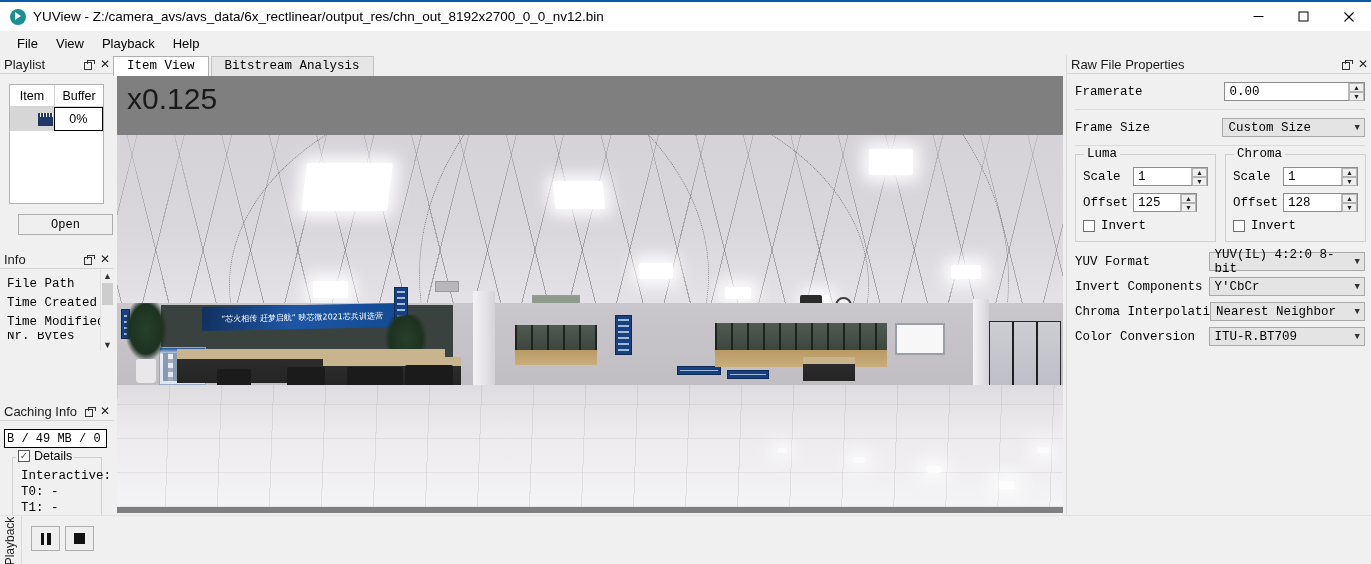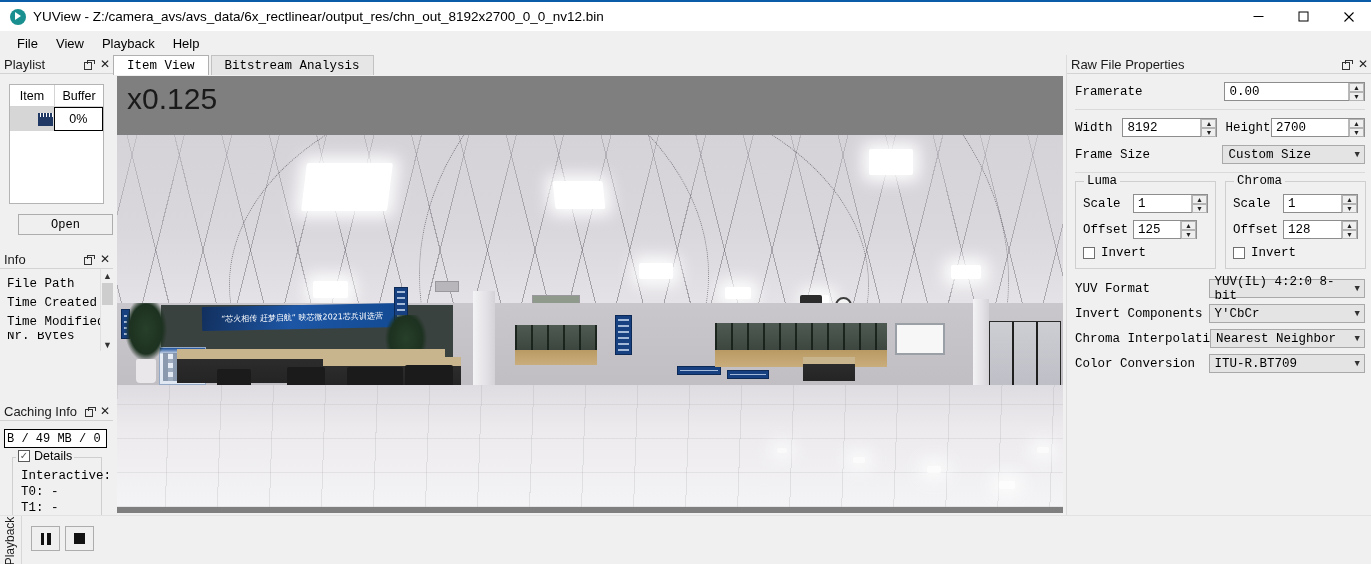--- a/index.html
+++ b/index.html
@@ -175,21 +175,21 @@
     padding-left: 8px; height: 16px; line-height: 16px; white-space: nowrap;
   }
 
   
   .center {
     position: absolute; left: 113px; top: 55px;
     width: 953px; height: 460px; background: #f0f0f0;
   }
   .tabbar {
     position:absolute; left:0; top:0; width:953px; height:21px;
-    background:#f0f0f0; display:flex; align-items:flex-start;
+    background:#f0f0f0; display:flex; align-items:center;
   }
   .tab {
     height: 20px; padding: 0 13px; display:flex; align-items:center;
     font-size: 12.5px; font-family: "Liberation Mono", monospace; color:#000;
     border: 1px solid #c2c2c2; border-bottom: none; background:#e6e6e6;
     margin-right: 2px;
   }
   .tab.active { background:#ffffff; border-color:#b0b0b0; }
   .viewport {
     position:absolute; left:4px; top:21px; width:946px; height:437px;
@@ -591,38 +591,20 @@
           <div class="val">0.00</div>
           <div class="spin-btns">
             <div>▲</div>
             <div>▼</div>
           </div>
         </div>
       </div>
 
       <div class="hr"></div>
 
-      <div class="row">
-        <div class="lbl" style="width:48px;">Width</div>
-        <div class="spin" style="width:96px;">
-          <div class="val">8192</div>
-          <div class="spin-btns">
-            <div>▲</div>
-            <div>▼</div>
-          </div>
-        </div>
-        <div class="lbl" style="width:54px; padding-left:8px;">Height</div>
-        <div class="spin" style="width:95px;">
-          <div class="val">2700</div>
-          <div class="spin-btns">
-            <div>▲</div>
-            <div>▼</div>
-          </div>
-        </div>
-      </div>
 
       <div class="row">
         <div class="lbl" style="width:148px;">Frame Size</div>
         <div class="combo" style="width:143px;">
           <span>Custom Size</span>
           <span class="caret">▼</span>
         </div>
       </div>
 
       <div class="hr"></div>

